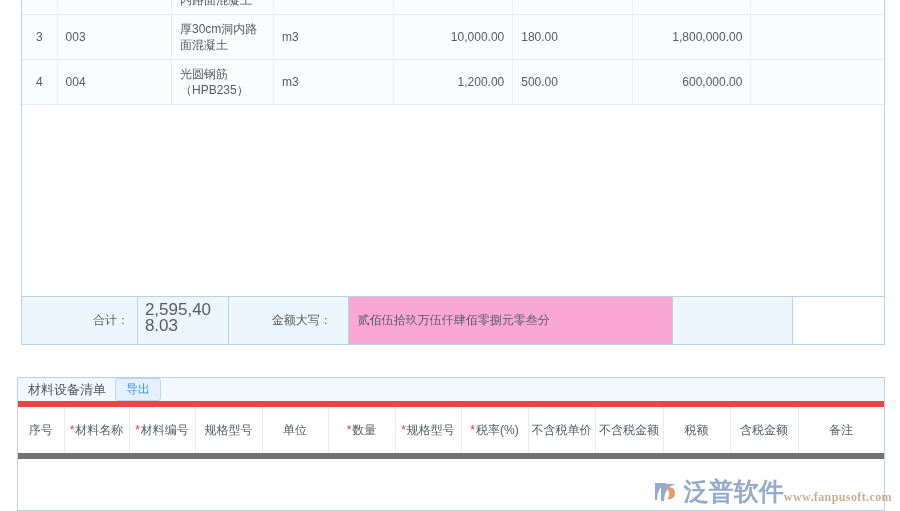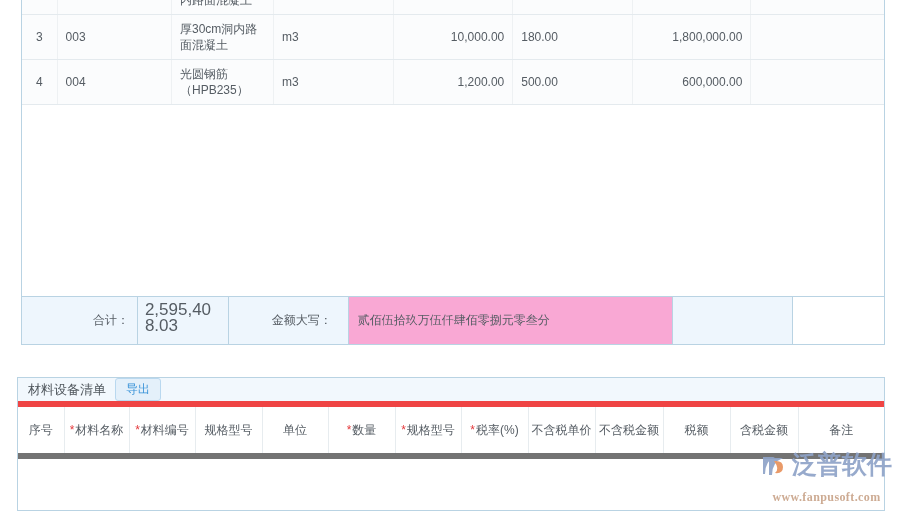--- a/index.html
+++ b/index.html
@@ -113,21 +113,21 @@
   .hgrid th:last-child { border-right: none; }
   .req { color: #e4393c; font-size: 12px; margin-right: 1px; }
   .hgrid tbody td {
     height: 44px; background:#fff; border:none;
   }
 
   
   .logo {
     position: absolute;
     right: 8px; bottom: 6px;
-    display: flex; flex-direction: column;
+    display: flex; flex-direction: row;
     align-items: center;
     pointer-events: none;
     opacity: .92;
   }
   .logo-top { display: flex; align-items: center; }
   .logo-mark {
     width: 28px; height: 25px; margin-right: 3px; position: relative;
   }
   .logo-text {
     font-size: 25px; font-weight: bold;

